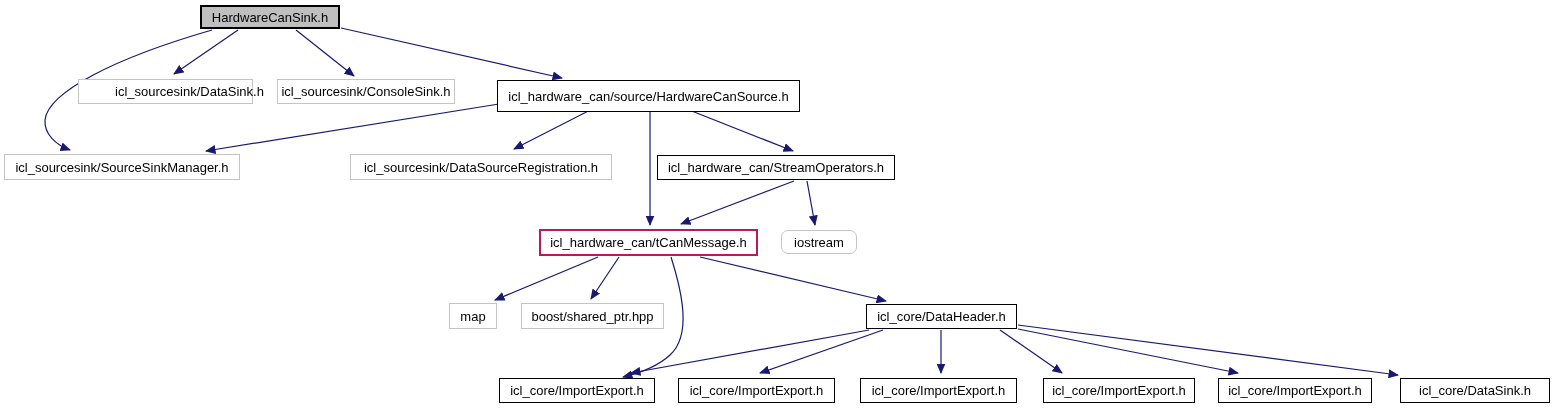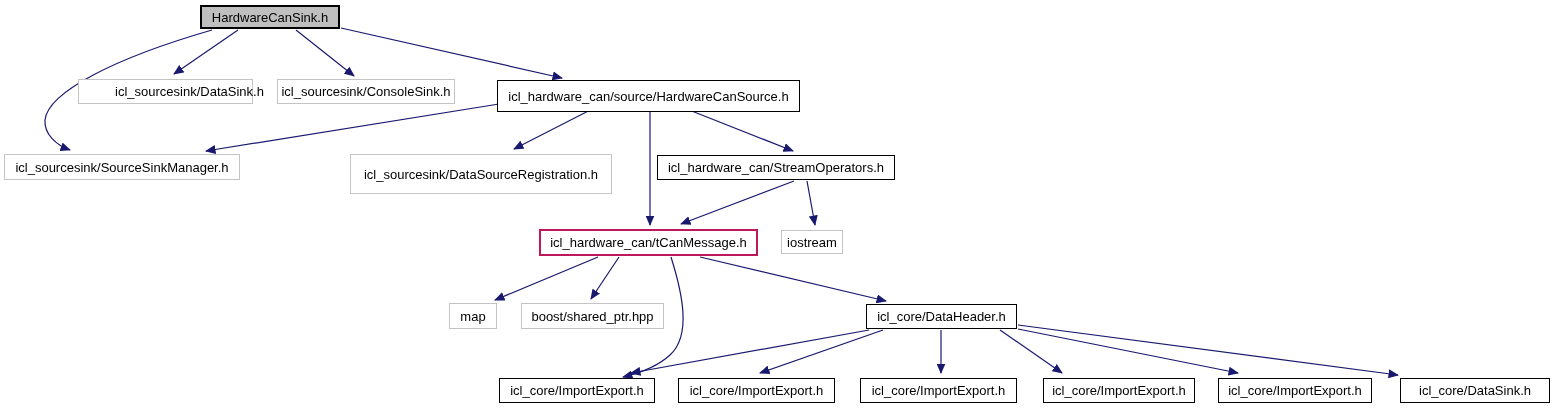--- a/index.html
+++ b/index.html
@@ -25,24 +25,24 @@
   }
   .node.linked{border:1px solid #000000;}
   .node.bold-linked{border:2px solid #be185d;}
   .node.root{border:2px solid #000000;background:#bfbfbf;}
   
   #n0{left:200px;top:5px;width:140px;height:24px;}
   #n1{left:78px;top:79px;width:175px;height:25px;padding-left:48px;}
   #n2{left:277px;top:79px;width:178px;height:25px;}
   #n3{left:497px;top:80px;width:303px;height:32px;}
   #n4{left:4px;top:154px;width:236px;height:26px;}
-  #n5{left:350px;top:154px;width:262px;height:40px;}
+  #n5{left:350px;top:154px;width:262px;height:26px;}
   #n6{left:657px;top:155px;width:238px;height:25px;}
   #n7{left:539px;top:229px;width:219px;height:27px;}
-  #n8{left:781px;top:230px;width:62px;height:24px;}
+  #n8{left:781px;top:230px;width:76px;height:24px;border-radius:7px;}
   #n9{left:449px;top:303px;width:48px;height:26px;}
   #n10{left:521px;top:303px;width:143px;height:26px;}
   #n11{left:866px;top:304px;width:151px;height:25px;}
   #n12{left:499px;top:378px;width:156px;height:25px;}
   #n13{left:678px;top:378px;width:157px;height:25px;}
   #n14{left:860px;top:378px;width:157px;height:25px;}
   #n15{left:1043px;top:378px;width:152px;height:25px;}
   #n16{left:1218px;top:378px;width:154px;height:25px;}
   #n17{left:1400px;top:378px;width:150px;height:25px;}
 </style>

